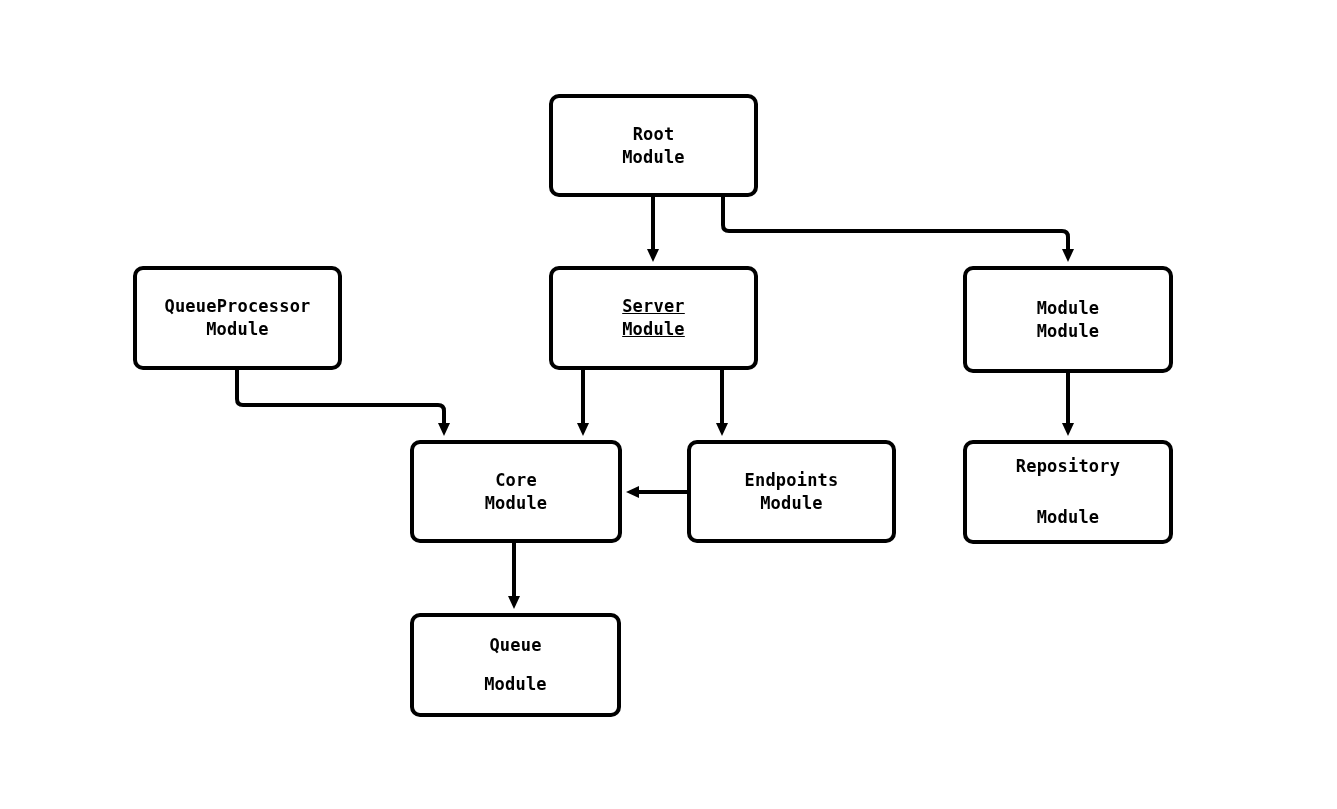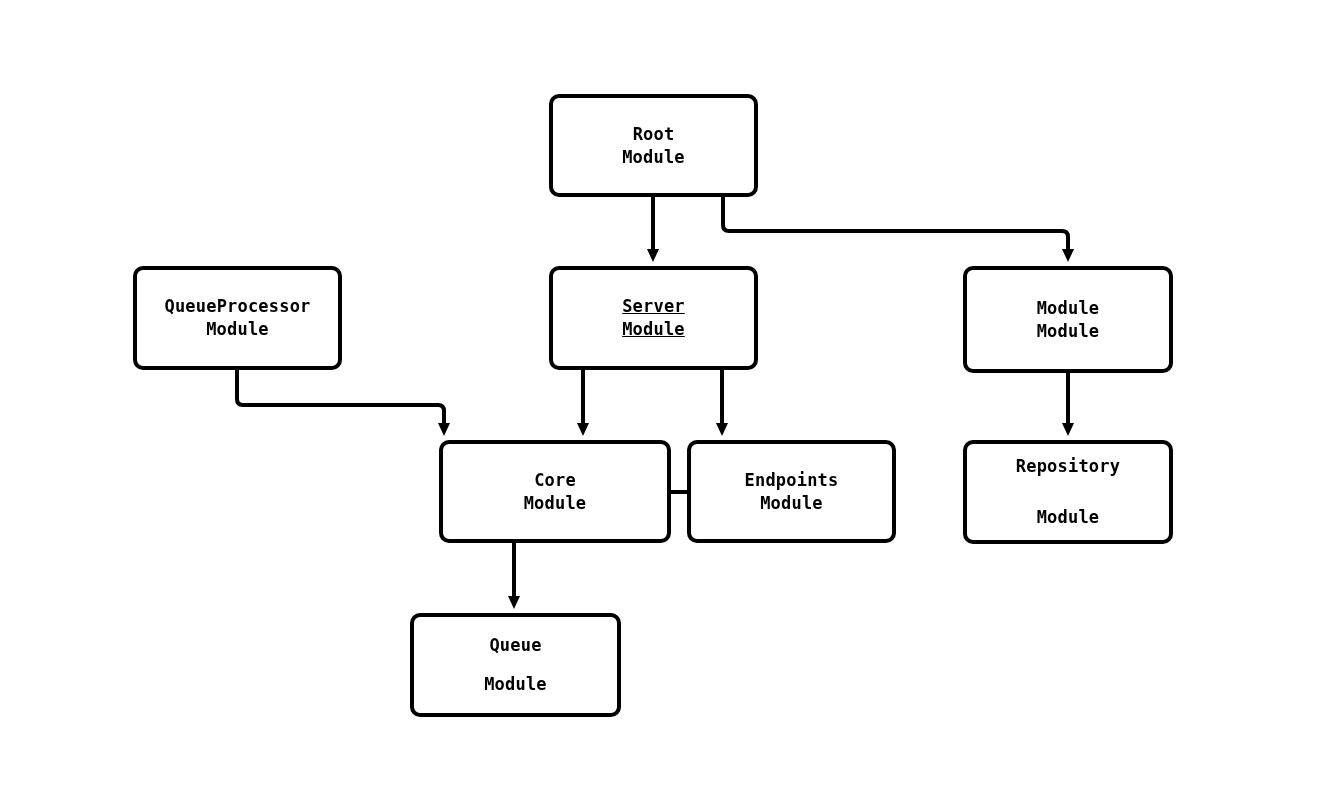--- a/index.html
+++ b/index.html
@@ -105,21 +105,21 @@
   <div class="node" style="left: 549px; top: 266px; width: 209px; height: 104px; text-decoration: underline;">
     <span class="node-label">Server</span>
     <span class="node-label">Module</span>
   </div>
 
   <div class="node" style="left: 963px; top: 266px; width: 210px; height: 107px;">
     <span class="node-label">Module</span>
     <span class="node-label">Module</span>
   </div>
 
-  <div class="node" style="left: 410px; top: 440px; width: 232px; height: 103px; margin-left: 29px;">
+  <div class="node" style="left: 410px; top: 440px; width: 212px; height: 103px;">
     <span class="node-label">Core</span>
     <span class="node-label">Module</span>
   </div>
 
   <div class="node" style="left: 687px; top: 440px; width: 209px; height: 103px;">
     <span class="node-label">Endpoints</span>
     <span class="node-label">Module</span>
   </div>
 
   <div class="node" style="left: 963px; top: 440px; width: 210px; height: 104px; gap: 28px;">

